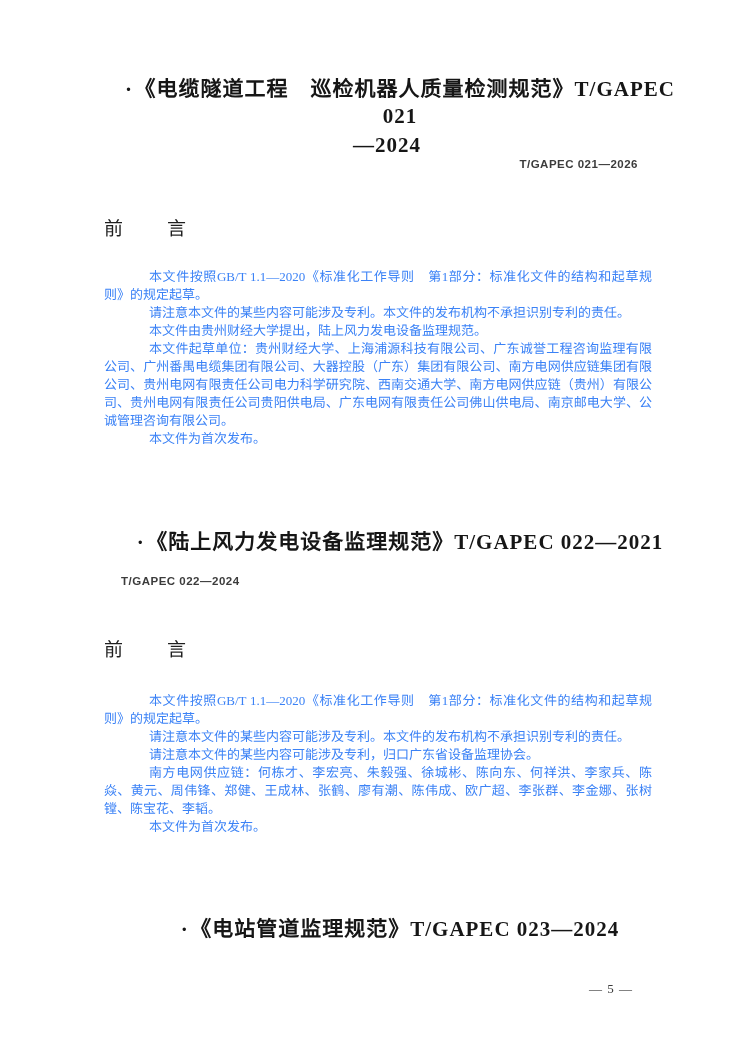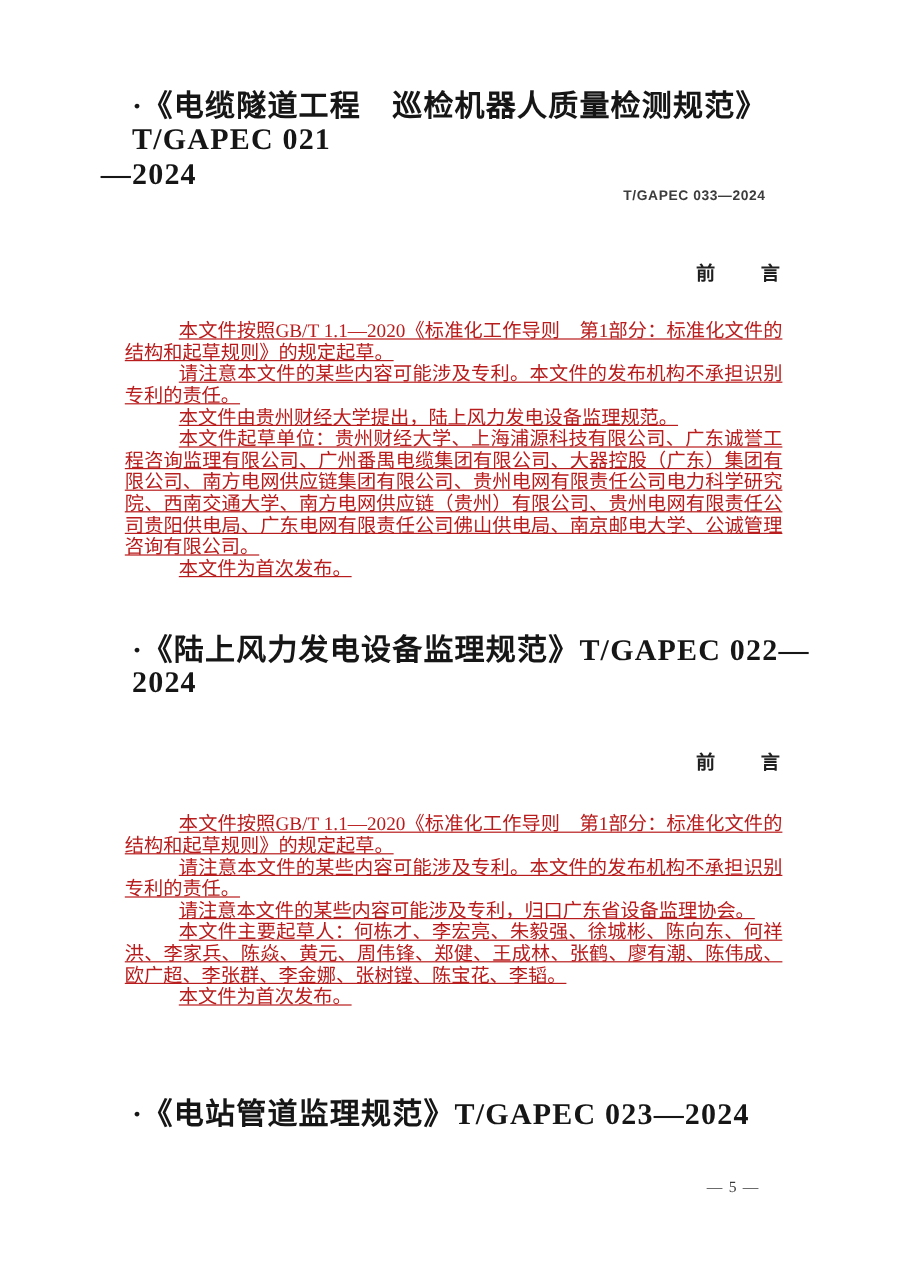--- a/index.html
+++ b/index.html
@@ -5,50 +5,50 @@
   html,body{ margin:0; padding:0; background:#e8e8e8; }
   .page{
     position:relative; width:750px; height:1061px; margin:0 auto;
     background:#ffffff; overflow:hidden;
     font-family:"Liberation Serif","DejaVu Serif",serif;
     color:#2f2f2f;
   }
   
   .bullet{
     position:absolute; left:84px; width:606px;
-    font-size:25px; font-weight:700; color:#161616;
-    line-height:27px; letter-spacing:1px;
+    font-size:21px; font-weight:700; color:#161616;
+    line-height:27px; letter-spacing:1px;text-align:center;
   }
   .bullet .line1{ padding-left:26px; }
   .bullet .marker{ margin-right:12px; font-weight:700; }
   .bullet .line2{ margin-top:2px; padding-left:0; }
   .b1{ top:76px; }
   .b2{ top:529px; }
   .b3{ top:916px; }
 
   
   .excerpt{ position:absolute; left:104px; width:548px; }
   .e1{ top:158px; }
   .e2{ top:575px; }
   .doc-code{
     font-family:"Liberation Sans","DejaVu Sans",sans-serif;
     font-weight:700; font-size:11.5px; line-height:13px;
     color:#3c3c3c; letter-spacing:0.5px;
   }
   .e1 .doc-code{ text-align:right; padding-right:14px; }
   .e2 .doc-code{ text-align:left; padding-left:17px; }
   .foreword-heading{
-    margin:45px 0 0 0; text-align:right;
-    font-size:16px; line-height:25px; font-weight:700;
+    margin:45px 0 0 0; text-align:left;
+    font-size:19px; line-height:25px; font-weight:400;
     color:#1f1f1f; letter-spacing:2px;
   }
   .e2 .foreword-heading{ margin-top:49px; }
   .excerpt-body{
-    margin-top:27px; font-size:16px; line-height:18px;
-    text-align:justify; color:#b91c1c;text-decoration:underline;
+    margin-top:27px; font-size:13px; line-height:18px;
+    text-align:justify; color:#3b82f6;
   }
   .e2 .excerpt-body{ margin-top:30px; }
   .excerpt-body p{ margin:0; text-indent:45px; }
 
   
   .page-number{
     position:absolute; top:981px; left:575px; width:72px;
     text-align:center; font-size:13px; color:#3a3a3a; letter-spacing:1px;
   }
 </style>
@@ -58,44 +58,45 @@
 <div class="page">
 
   <div class="bullet b1">
     <div class="line1">
       <span class="marker">·</span><span>《电缆隧道工程　巡检机器人质量检测规范》T/GAPEC 021</span>
     </div>
     <div class="line2">—2024</div>
   </div>
 
   <section class="excerpt e1">
-    <div class="doc-code">T/GAPEC 033—2024</div>
+    <div class="doc-code">T/GAPEC 021—2026</div>
     <h2 class="foreword-heading">前　　言</h2>
     <div class="excerpt-body">
       <p>本文件按照GB/T 1.1—2020《标准化工作导则　第1部分：标准化文件的结构和起草规则》的规定起草。</p>
       <p>请注意本文件的某些内容可能涉及专利。本文件的发布机构不承担识别专利的责任。</p>
       <p>本文件由贵州财经大学提出，陆上风力发电设备监理规范。</p>
       <p>本文件起草单位：贵州财经大学、上海浦源科技有限公司、广东诚誉工程咨询监理有限公司、广州番禺电缆集团有限公司、大器控股（广东）集团有限公司、南方电网供应链集团有限公司、贵州电网有限责任公司电力科学研究院、西南交通大学、南方电网供应链（贵州）有限公司、贵州电网有限责任公司贵阳供电局、广东电网有限责任公司佛山供电局、南京邮电大学、公诚管理咨询有限公司。</p>
       <p>本文件为首次发布。</p>
     </div>
   </section>
 
   <div class="bullet b2">
     <div class="line1">
-      <span class="marker">·</span><span>《陆上风力发电设备监理规范》T/GAPEC 022—2024</span>
+      <span class="marker">·</span><span>《陆上风力发电设备监理规范》T/GAPEC 022—2021</span>
     </div>
   </div>
 
   <section class="excerpt e2">
+    <div class="doc-code">T/GAPEC 022—2024</div>
     <h2 class="foreword-heading">前　　言</h2>
     <div class="excerpt-body">
       <p>本文件按照GB/T 1.1—2020《标准化工作导则　第1部分：标准化文件的结构和起草规则》的规定起草。</p>
       <p>请注意本文件的某些内容可能涉及专利。本文件的发布机构不承担识别专利的责任。</p>
       <p>请注意本文件的某些内容可能涉及专利，归口广东省设备监理协会。</p>
-      <p>本文件主要起草人：何栋才、李宏亮、朱毅强、徐城彬、陈向东、何祥洪、李家兵、陈焱、黄元、周伟锋、郑健、王成林、张鹤、廖有潮、陈伟成、欧广超、李张群、李金娜、张树镗、陈宝花、李韬。</p>
+      <p>南方电网供应链：何栋才、李宏亮、朱毅强、徐城彬、陈向东、何祥洪、李家兵、陈焱、黄元、周伟锋、郑健、王成林、张鹤、廖有潮、陈伟成、欧广超、李张群、李金娜、张树镗、陈宝花、李韬。</p>
       <p>本文件为首次发布。</p>
     </div>
   </section>
 
   <div class="bullet b3">
     <div class="line1">
       <span class="marker">·</span><span>《电站管道监理规范》T/GAPEC 023—2024</span>
     </div>
   </div>
 

